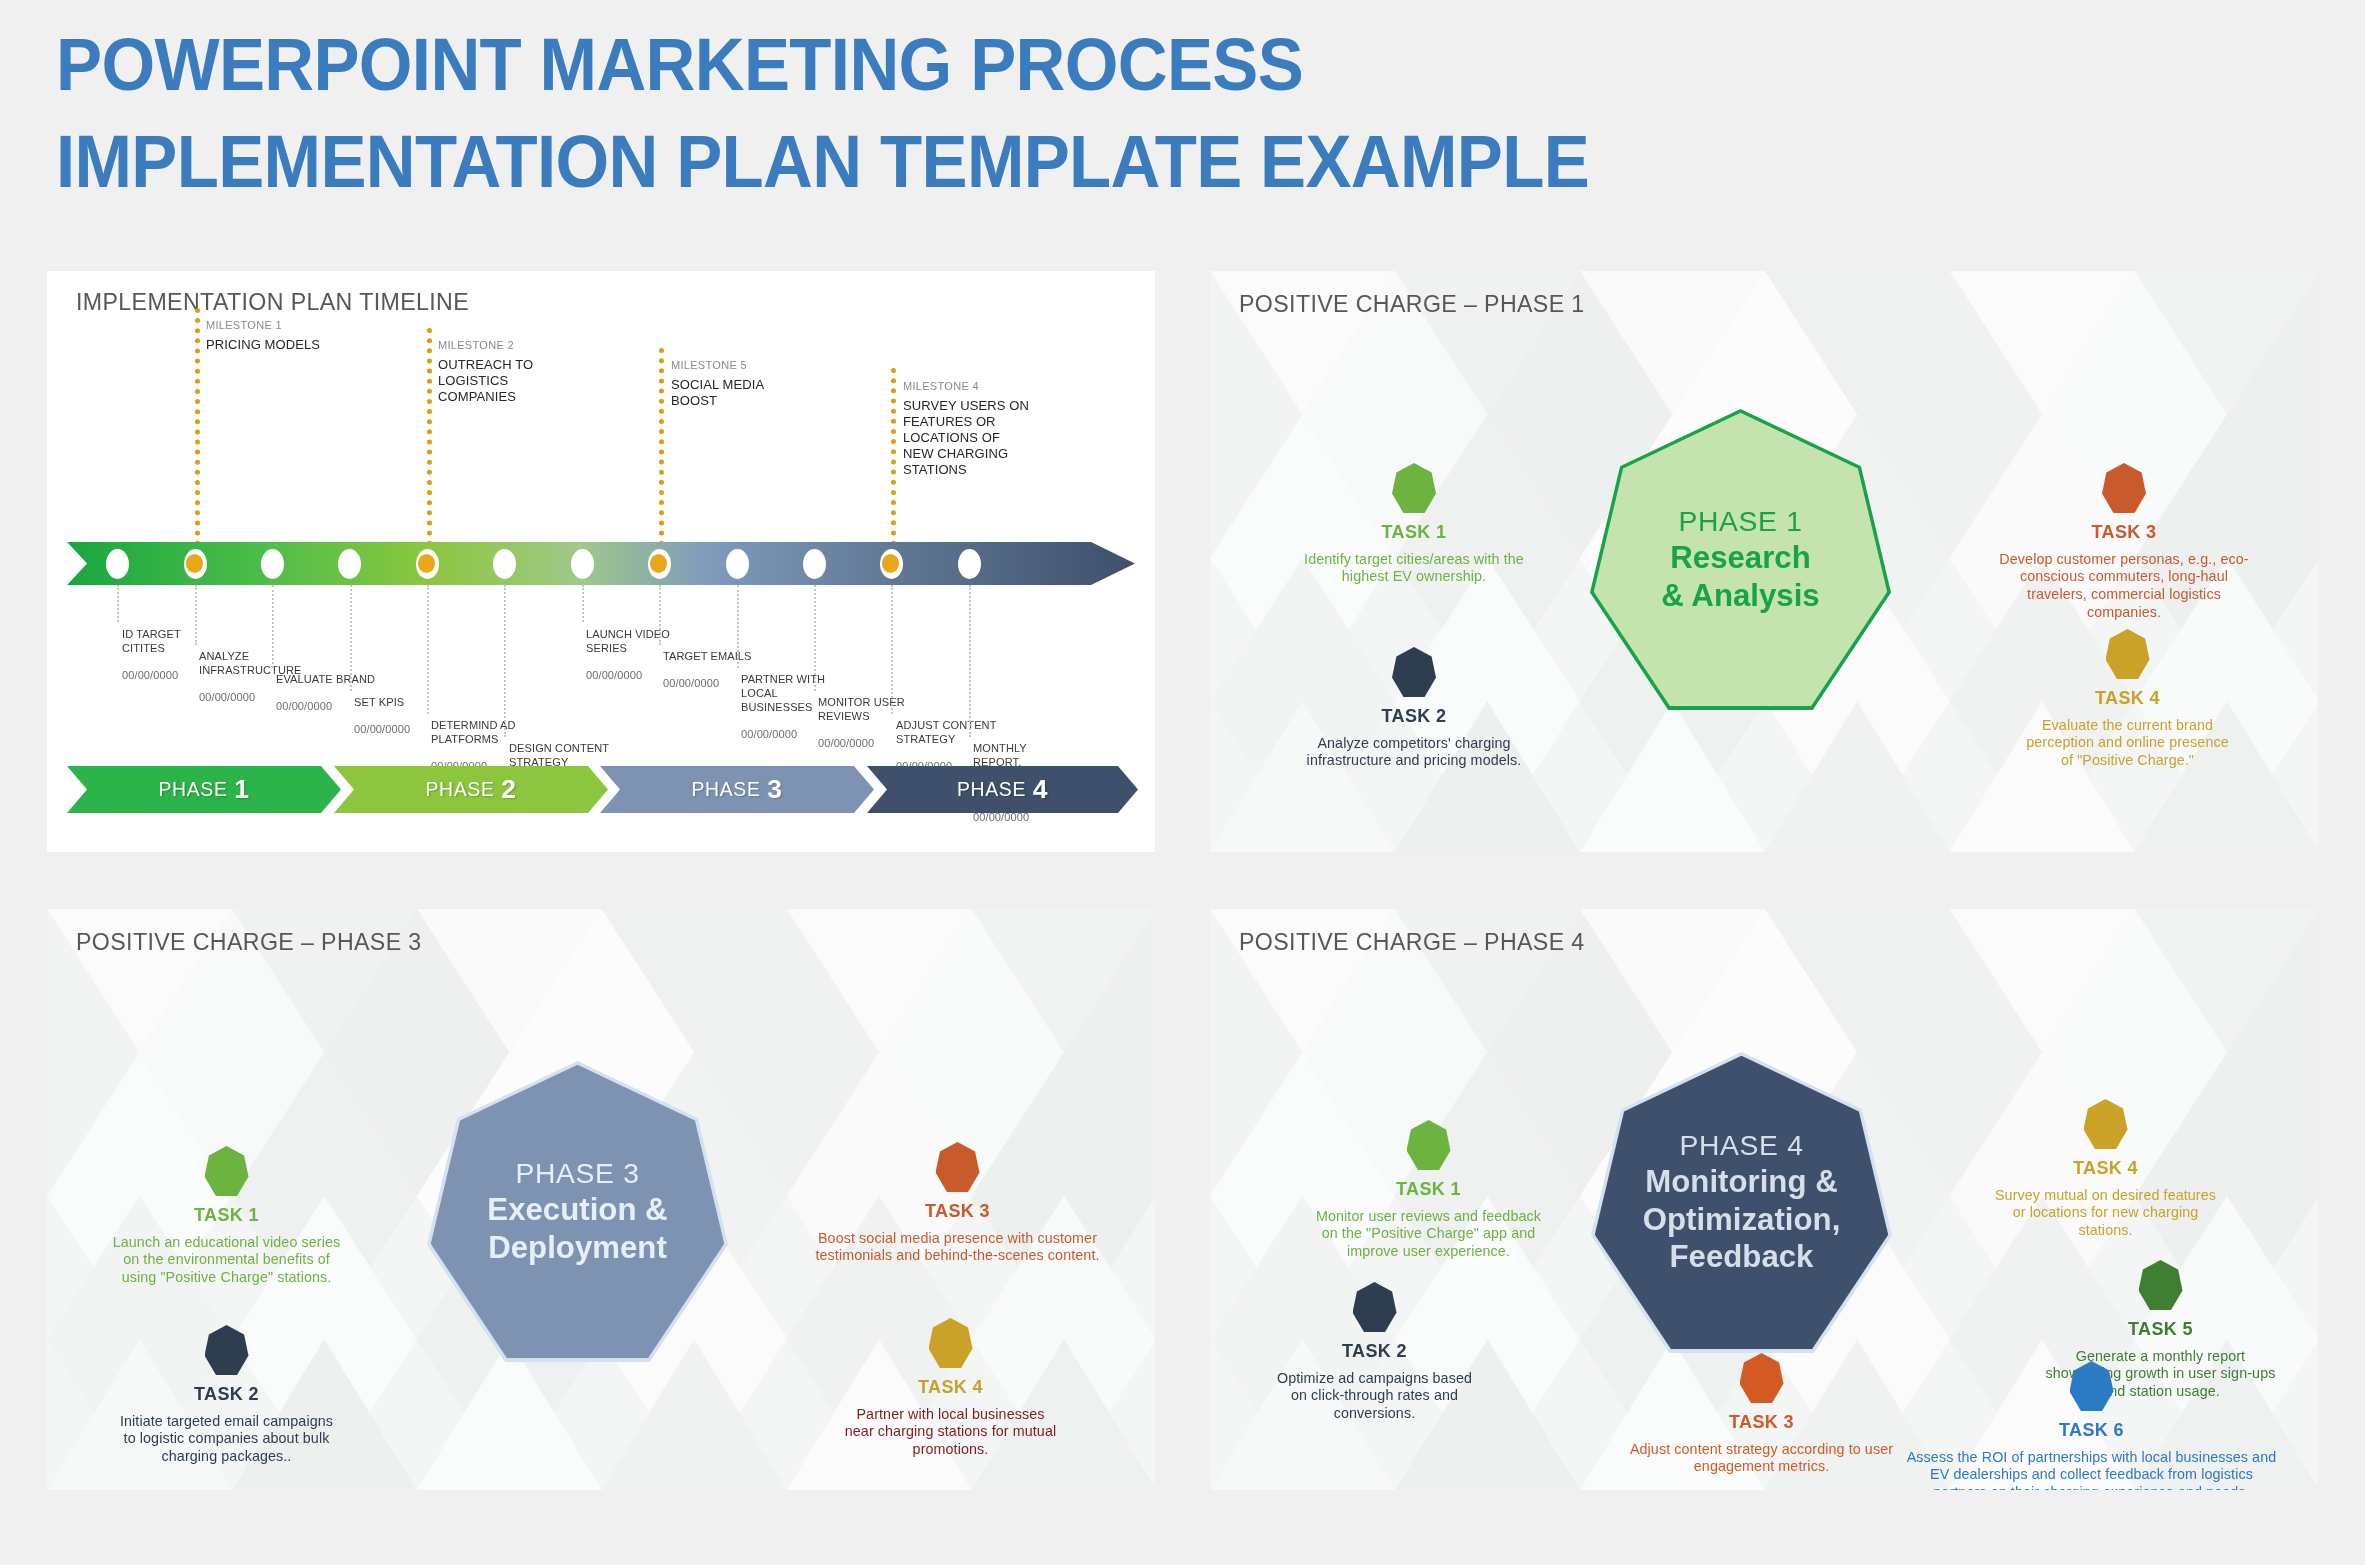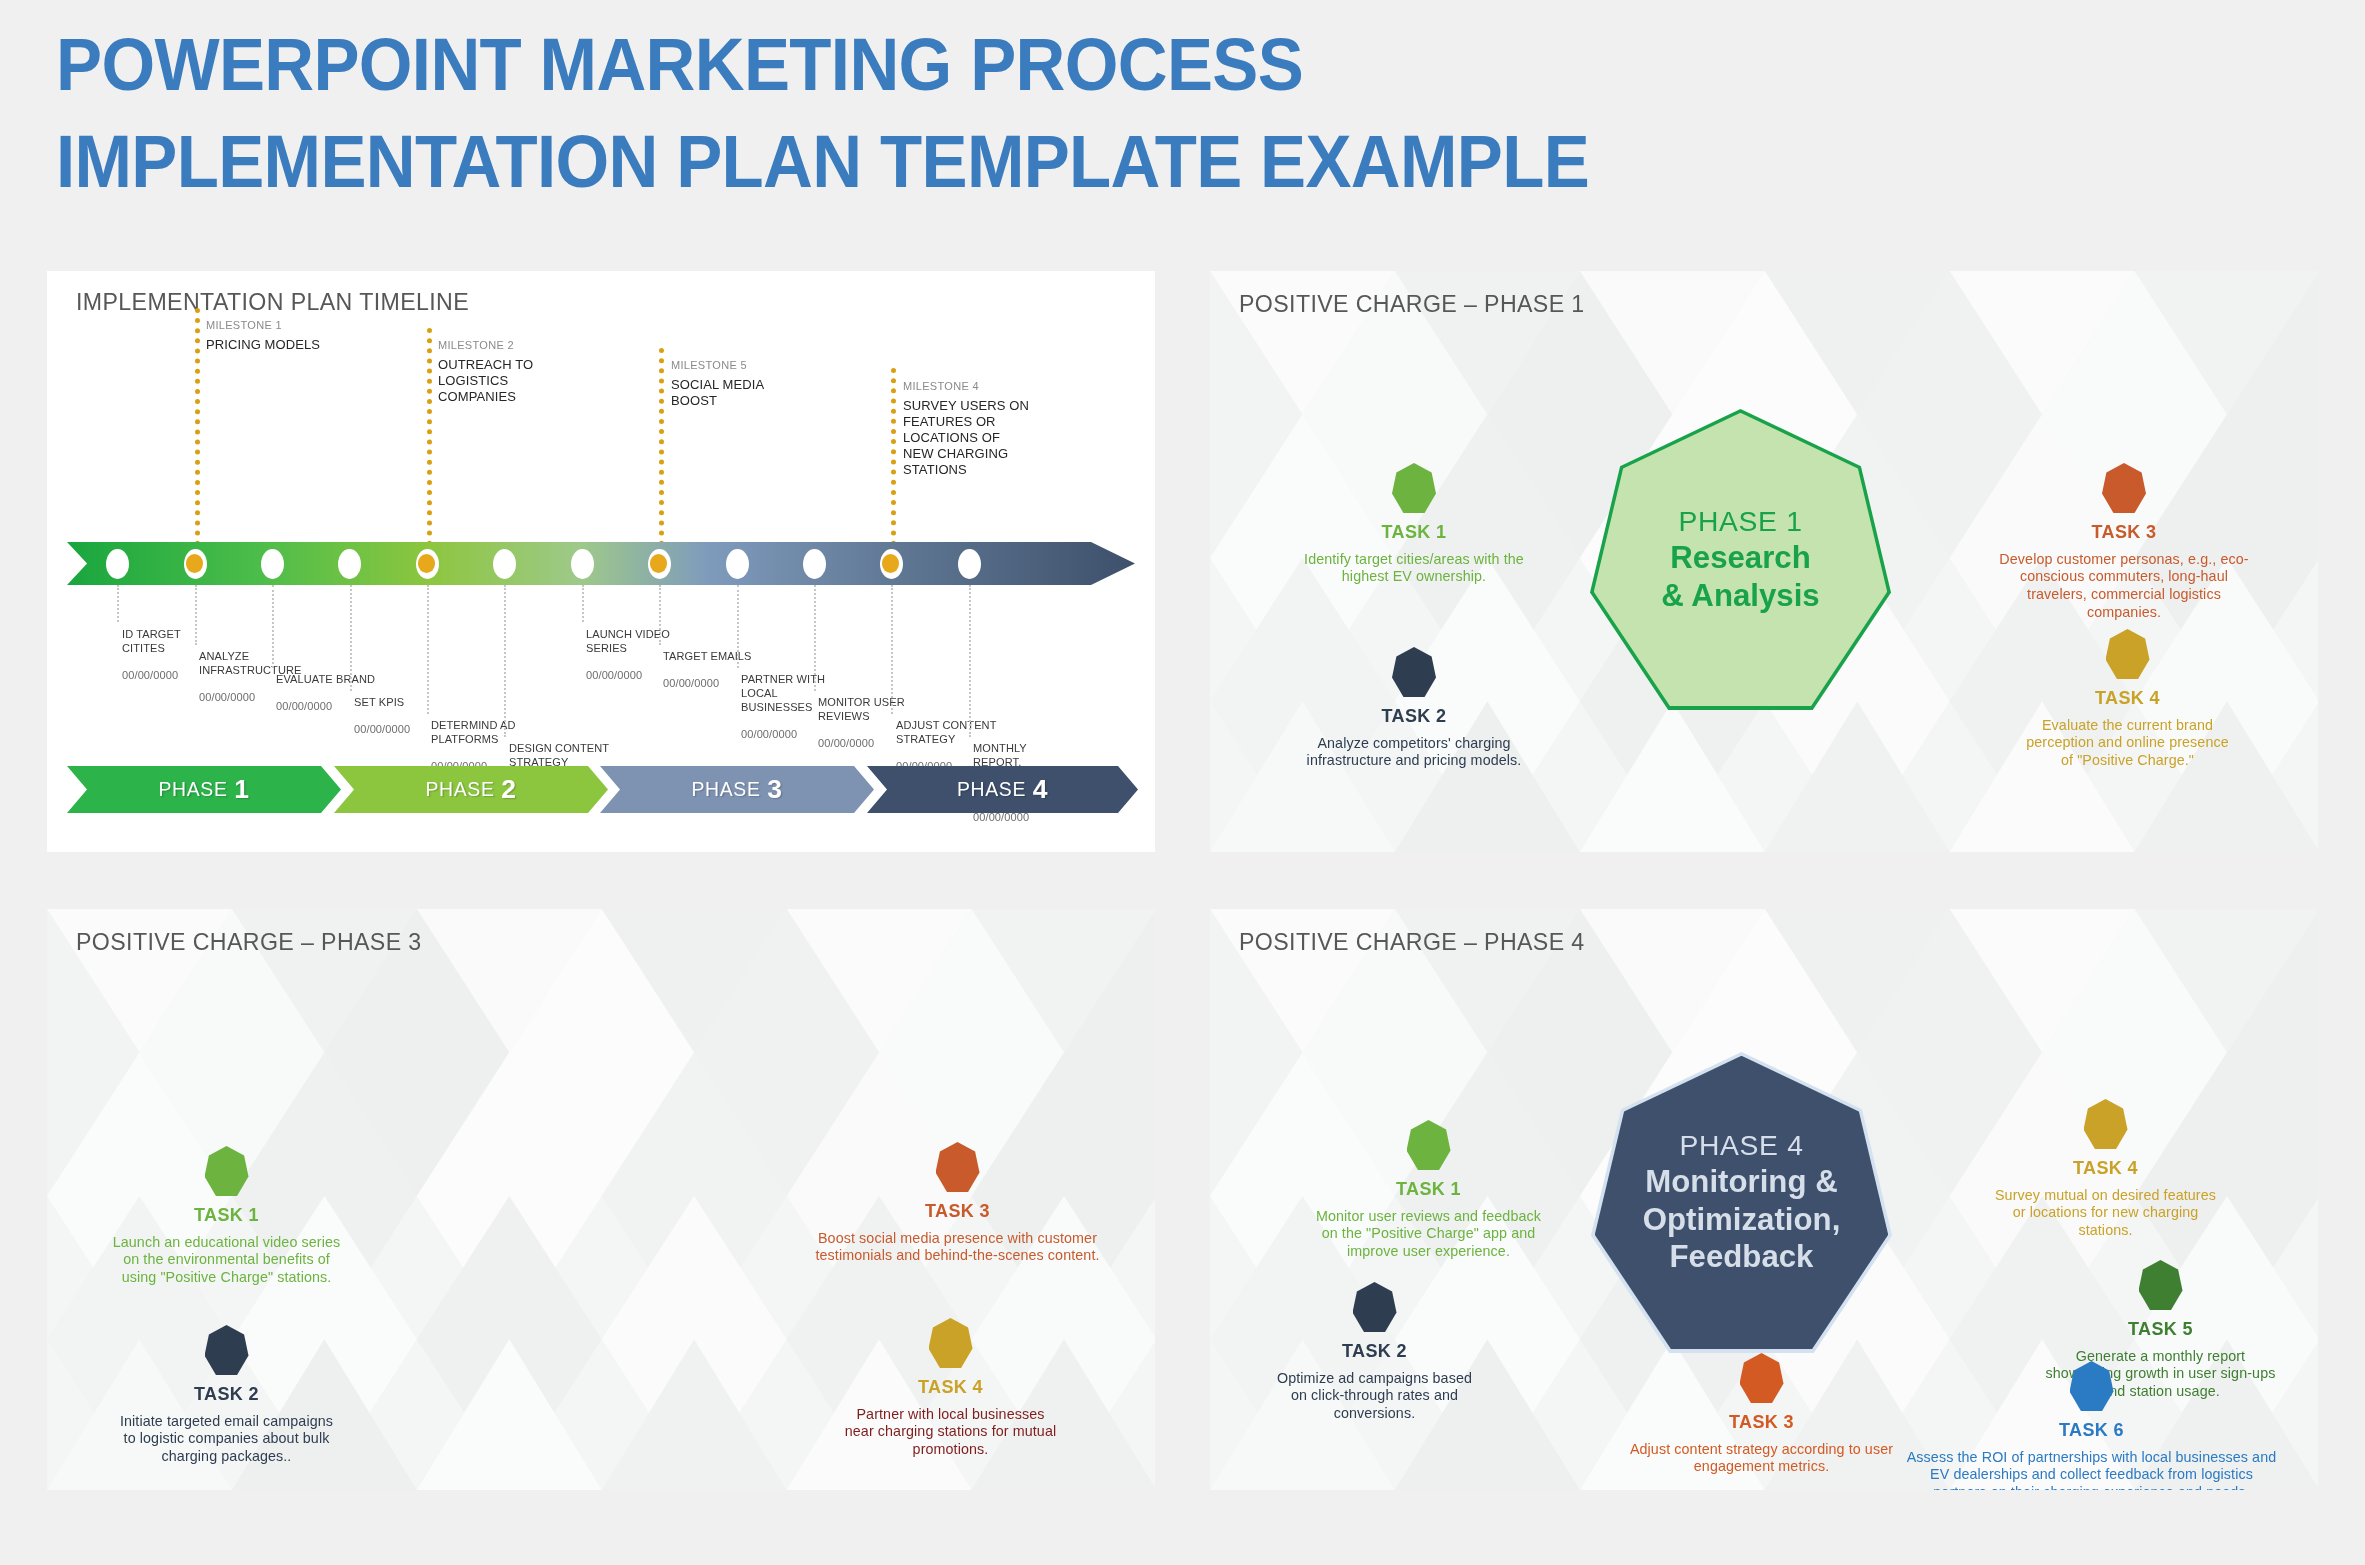--- a/index.html
+++ b/index.html
@@ -363,20 +363,27 @@
           <div class="hepta" style="background: rgb(200, 90, 44);"></div>
           <div class="tlabel" style="color: rgb(200, 90, 44);">TASK 3</div>
           <div class="tdesc" style="color: rgb(200, 90, 44);">Boost social media presence with customer testimonials and behind-the-scenes content.</div>
         </div>
         <div class="task" style="left: 796px; top: 409px; width: 215px;">
           <div class="hepta" style="background: rgb(201, 162, 39);"></div>
           <div class="tlabel" style="color: rgb(201, 162, 39);">TASK 4</div>
           <div class="tdesc" style="color: #7f1d1d;">Partner with local businesses near charging stations for mutual promotions.</div>
         </div>
       </div>
+    <div class="center-hex" id="p3-center" style="left: 380px; top: 152px; width: 301px; height: 301px; background: rgb(211, 225, 240);">
+        <div class="ch-inner" style="background: rgb(126, 147, 178); transform: scale(0.975);">
+          <div class="ch-kicker" style="color: rgb(230, 239, 248);">PHASE 3</div>
+          <div class="ch-title" style="color: rgb(230, 239, 248);">Execution &amp;</div>
+          <div class="ch-title" style="color: rgb(230, 239, 248);">Deployment</div>
+        </div>
+      </div>
   </div>
 
   <div class="panel hexpanel" id="panel-p4">
     <div class="facet-bg">
       <svg viewBox="0 0 1546 810" preserveAspectRatio="none">
         <rect width="1546" height="810" fill="#f4f5f5"></rect>
         <g stroke="none">
           <polygon points="0,0 258,0 129,200" fill="#fbfbfb"></polygon>
             <polygon points="258,0 516,0 387,200" fill="#f0f1f1"></polygon>
           <polygon points="516,0 774,0 645,200" fill="#fafafa"></polygon>

